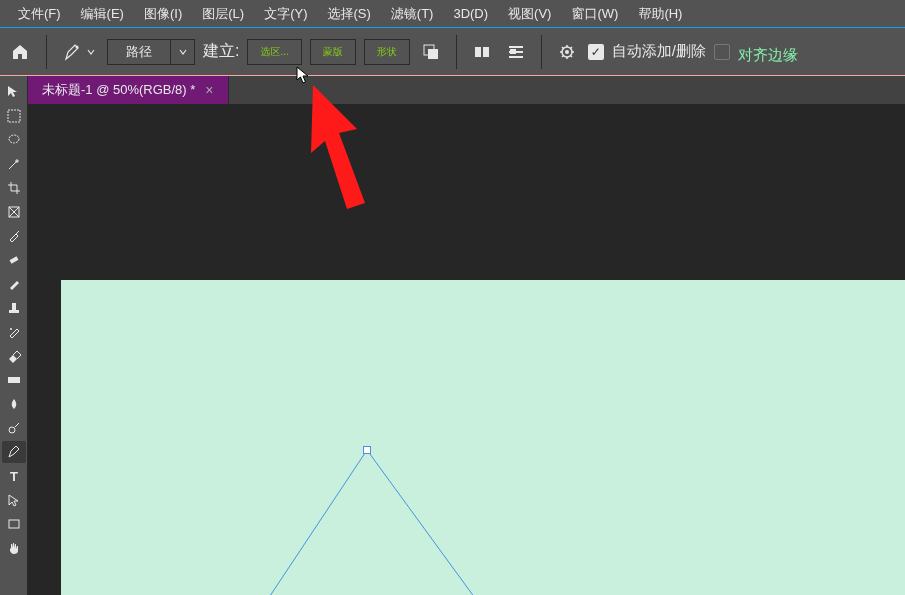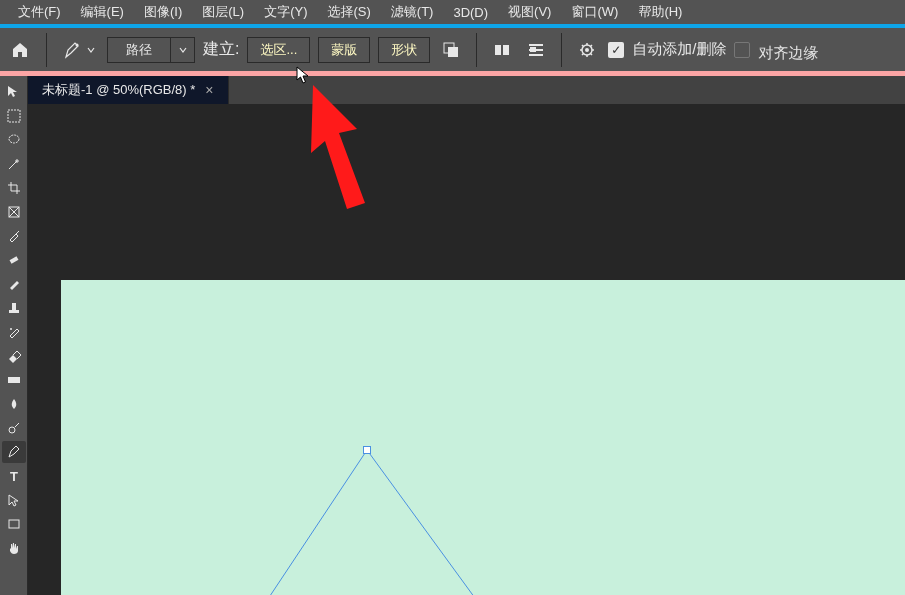--- a/index.html
+++ b/index.html
@@ -1,43 +1,43 @@
 <!DOCTYPE html>
 <html><head>
 <meta charset="utf-8">
 <style>
 * { margin: 0; padding: 0; box-sizing: border-box; font-family: "Microsoft YaHei", sans-serif; }
 body { background: #535353; width: 905px; height: 595px; overflow: hidden; position: relative; }
 
-.menubar { height: 28px; background: #535353; border-bottom: 4px solid #0ea5e9; display: flex; align-items: center; padding: 0 8px; }
+.menubar { height: 28px; background: #535353; border-bottom: 1px solid #0ea5e9; display: flex; align-items: center; padding: 0 8px; }
 .menubar-item { color: #e8e8e8; font-size: 13px; padding: 0 10px; height: 100%; display: flex; align-items: center; cursor: pointer; }
 
-.optionsbar { height: 48px; background: #535353; border-bottom: 5px solid #fca5a5; display: flex; align-items: center; padding: 0 6px; gap: 8px; }
+.optionsbar { height: 48px; background: #535353; border-bottom: 1px solid #fca5a5; display: flex; align-items: center; padding: 0 6px; gap: 8px; }
 .home-btn { width: 28px; height: 28px; display: flex; align-items: center; justify-content: center; }
 .vdiv { width: 1px; height: 34px; background: #2a2a2a; margin: 0 4px; }
 .pen-icon-btn { height: 28px; display: flex; align-items: center; gap: 4px; padding: 0 4px; }
 .select-ctrl { display: flex; align-items: center; border: 1px solid #2a2a2a; height: 26px; background: #535353; }
 .select-label { color: #e8e8e8; font-size: 13px; padding: 0 18px; }
 .select-arrow { width: 24px; border-left: 1px solid #2a2a2a; height: 100%; display: flex; align-items: center; justify-content: center; }
 .opt-label { color: #e8e8e8; font-size: 16px; }
-.opt-btn { border: 1px solid #2a2a2a; height: 26px; padding: 0 12px; color: #fef9c3; font-size: 13px; display: flex; align-items: center; background: #535353; cursor: pointer; }
+.opt-btn { border: 1px solid #2a2a2a; height: 26px; padding: 0 12px; color: #84cc16; font-size: 10px; display: flex; align-items: center; background: #535353; cursor: pointer; }
 .icon-btn { width: 26px; height: 26px; display: flex; align-items: center; justify-content: center; cursor: pointer; }
 .checkbox { width: 16px; height: 16px; background: #e8e8e8; border-radius: 2px; display: flex; align-items: center; justify-content: center; font-size: 12px; color: #333; }
 .checkbox.off { background: #535353; border: 1px solid #777; }
 .chk-label { color: #e8e8e8; font-size: 15px; }
-.chk-label.dis { color: #e5e5e5; margin-top: 7px; }
+.chk-label.dis { color: #86efac; margin-top: 7px; }
 
 .workspace { display: flex; height: calc(595px - 28px - 48px); }
 .toolbox { width: 28px; background: #535353; border-right: 1px solid #2a2a2a; display: flex; flex-direction: column; padding-top: 4px; }
 .tool { width: 24px; height: 22px; margin: 1px 2px; display: flex; align-items: center; justify-content: center; cursor: pointer; border-radius: 2px; }
 .tool.active { background: #3a3a3a; }
 
 .doc-area { flex: 1; display: flex; flex-direction: column; }
 .tabs { height: 28px; background: #424242; display: flex; align-items: stretch; }
-.tab { background: #0f172a; padding: 0 14px; display: flex; align-items: center; gap: 10px; font-size: 13px; color: #e8e8e8; border-right: 1px solid #2a2a2a; }
+.tab { background: #701a75; padding: 0 14px; display: flex; align-items: center; gap: 10px; font-size: 13px; color: #e8e8e8; border-right: 1px solid #2a2a2a; }
 .tab-close { color: #aaa; font-size: 14px; cursor: pointer; }
 .canvas-wrap { flex: 1; background: #262626; position: relative; overflow: hidden; }
 .canvas { position: absolute; left: 33px; top: 176px; width: 1000px; height: 700px; background: #c8f0dc; }
 .path-line { position: absolute; stroke: #4a90e2; stroke-width: 1; fill: none; }
 .anchor { position: absolute; width: 8px; height: 8px; border: 1px solid #4a90e2; background: #fff; }
 
 .red-arrow { position: absolute; left: 305px; top: 85px; pointer-events: none; }
 
 .mouse-cursor { position: absolute; left: 296px; top: 66px; pointer-events: none; }
 </style>

